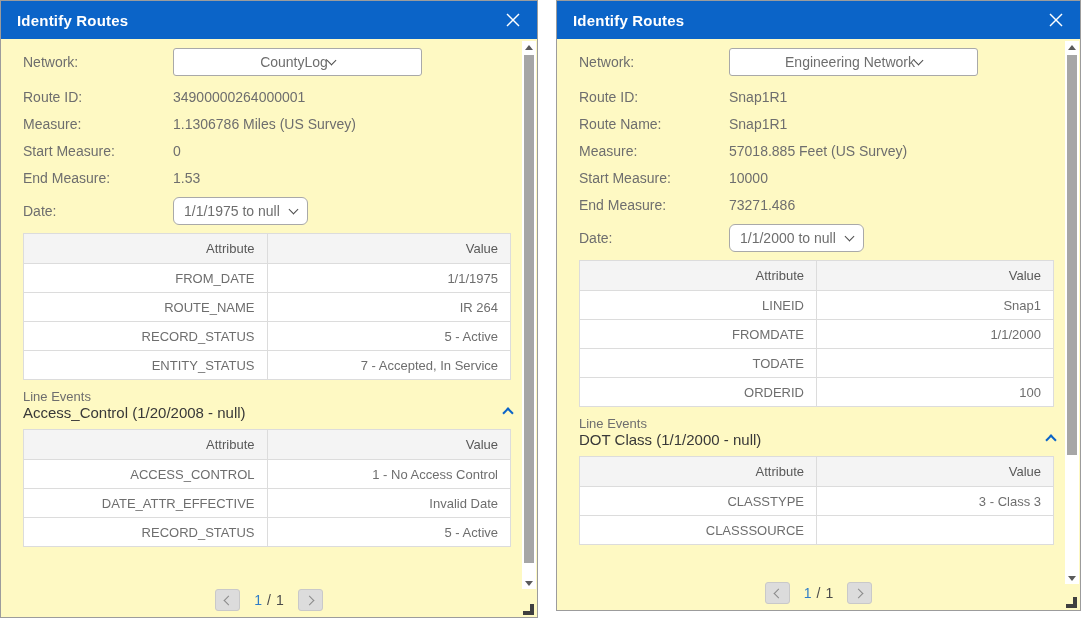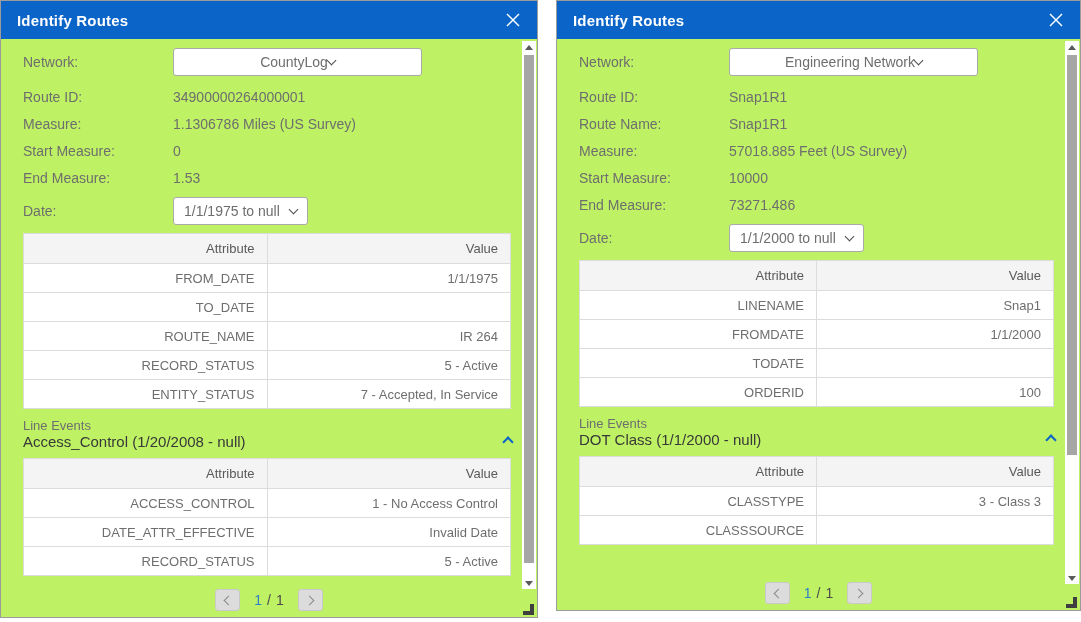--- a/index.html
+++ b/index.html
@@ -1,19 +1,19 @@
 <!DOCTYPE html>
 <html><head>
 <meta charset="utf-8">
 <style>
   * { margin:0; padding:0; box-sizing:border-box; }
   html,body { width:1081px; height:622px; background:#ffffff;
     font-family:"Liberation Sans", sans-serif; overflow:hidden; }
 
-  .panel { position:absolute; top:0; background:#bef264;
+  .panel { position:absolute; top:0; background:#fef9c3;
     border:1px solid #9c9c9c; }
   .panel-left  { left:0;    width:538px; height:618px; }
   .panel-right { left:556px; width:525px; height:611px; }
 
   .titlebar { position:absolute; top:0; left:0; right:0; height:38px;
     background:#0b64c8; display:flex; align-items:center;
     padding:0 14px 0 16px; }
   .titlebar .title { color:#ffffff; font-size:15px; font-weight:bold;
     letter-spacing:.2px; flex:1 1 auto; }
   .close-btn { width:20px; height:20px; display:flex; align-items:center;
@@ -29,21 +29,21 @@
     font-size:14px; color:#6e6e6e; }
   .frow.sel-row { height:28px; margin-bottom:7px; }
   .frow.date-row { margin-top:6px; }
   .flabel { flex:0 0 150px; }
   .fvalue { color:#6e6e6e; }
 
   .select { display:inline-flex; align-items:center; height:28px;
     border:1px solid #a9a9a9; border-radius:3px; background:#fff;
     padding:0 10px; font-size:14px; color:#6e6e6e; cursor:pointer; }
   .select.w-net { width:249px; justify-content:center; }
-  .select.w-date { gap:10px; }
+  .select.w-date { gap:10px;border-radius:6px; }
 
   .chev { display:inline-block; width:7px; height:7px;
     border-style:solid; border-width:0 1.6px 1.6px 0; border-color:#4d4d4d; }
   .chev.down  { transform:rotate(45deg); margin-top:-3px; }
   .chev.up    { transform:rotate(-135deg); margin-top:4px;
     border-color:#0b64c8; width:8px; height:8px; border-width:0 2px 2px 0; }
   .chev.left  { transform:rotate(135deg); margin-left:2px; border-color:#8a8a8a; }
   .chev.right { transform:rotate(-45deg); margin-right:2px; border-color:#8a8a8a; }
 
   table.attr { width:100%; border-collapse:collapse; table-layout:fixed;
@@ -138,24 +138,20 @@
       <tbody>
           <tr>
         <th>Attribute</th>
         <th>Value</th>
       </tr>
       <tr>
         <td>FROM_DATE</td>
         <td>1/1/1975</td>
       </tr>
       <tr>
-        <td>TO_DATE</td>
-        <td></td>
-      </tr>
-      <tr>
         <td>ROUTE_NAME</td>
         <td>IR 264</td>
       </tr>
       <tr>
         <td>RECORD_STATUS</td>
         <td>5 - Active</td>
       </tr>
       <tr>
         <td>ENTITY_STATUS</td>
         <td>7 - Accepted, In Service</td>
@@ -266,21 +262,21 @@
       </div>
     </div>
 
     <table class="attr">
       <tbody>
           <tr>
         <th>Attribute</th>
         <th>Value</th>
       </tr>
       <tr>
-        <td>LINENAME</td>
+        <td>LINEID</td>
         <td>Snap1</td>
       </tr>
       <tr>
         <td>FROMDATE</td>
         <td>1/1/2000</td>
       </tr>
       <tr>
         <td>TODATE</td>
         <td></td>
       </tr>

